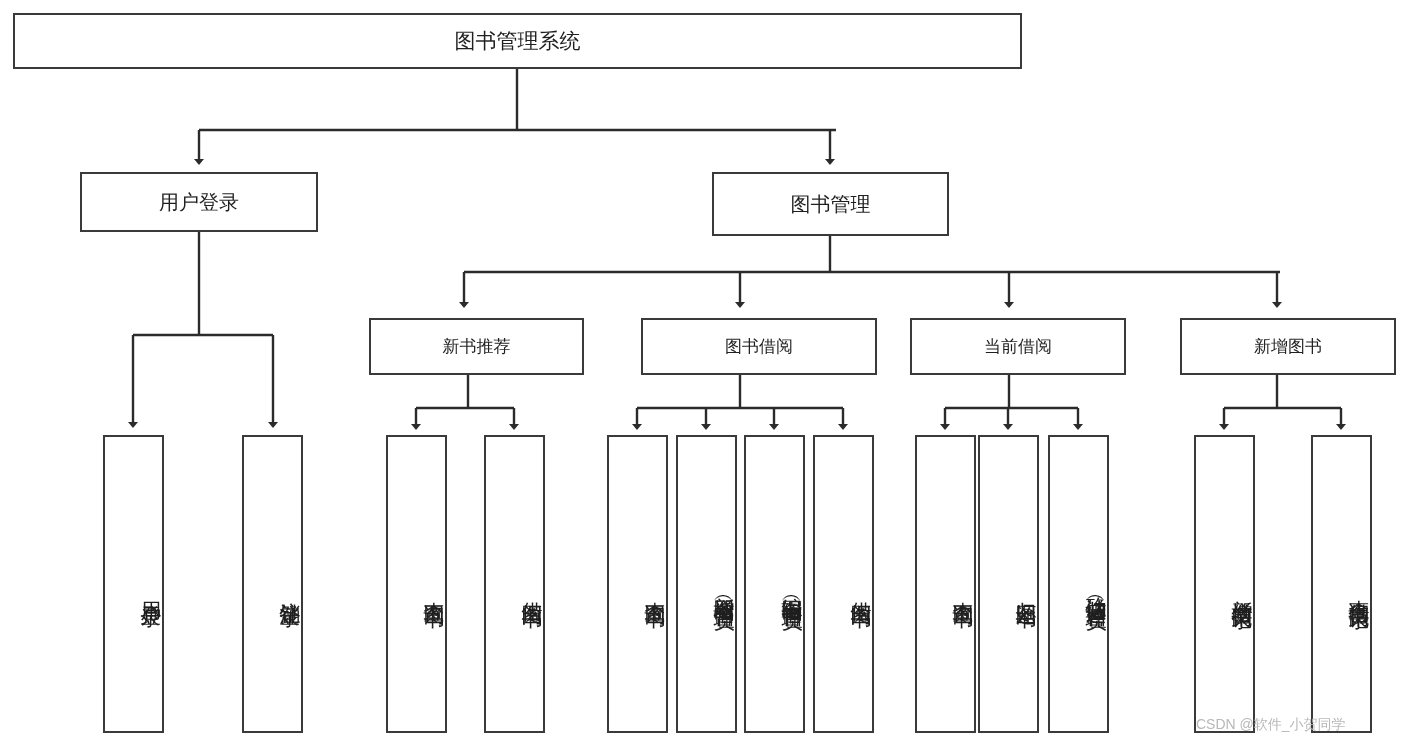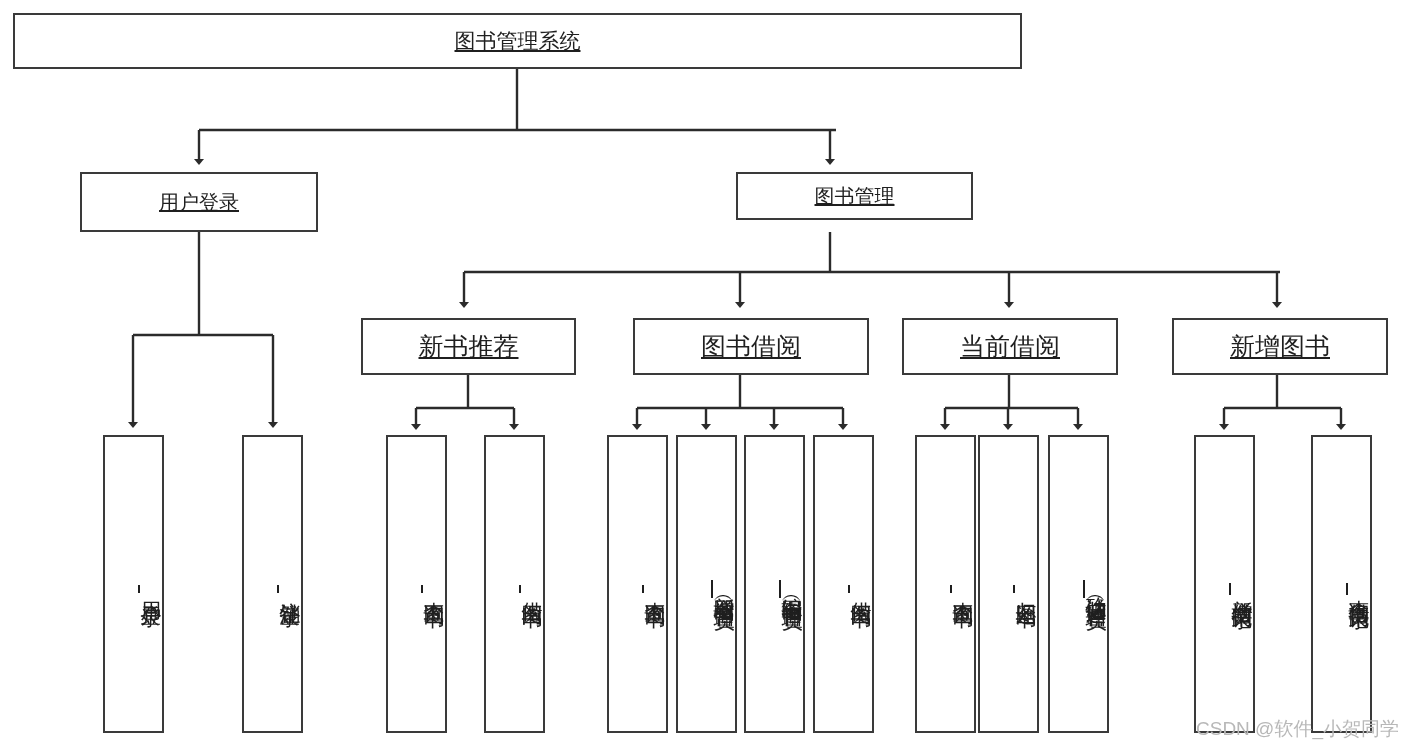--- a/index.html
+++ b/index.html
@@ -15,25 +15,24 @@
     box-sizing:border-box;
     background:#ffffff;
     border:2px solid #3a3a3a;
     color:#1f1f1f;
     display:flex;
     align-items:center;
     justify-content:center;
     text-align:center;
     line-height:1.15;
     z-index:3;
-    text-decoration:underline;
   }
   .node.root{font-size:21px;}
   .node.lvl1{font-size:20px;}
-  .node.lvl2{font-size:25px;}
+  .node.lvl2{font-size:17px;margin-left:8px;}
 
   
   .node.leaf{
     font-size:21px;
     writing-mode:vertical-rl;
     text-orientation:upright;
     align-items:flex-start;
     justify-content:center;
     padding-top:10px;
     letter-spacing:2px;
@@ -41,21 +40,21 @@
   }
   .leaf-label{
     writing-mode:vertical-rl;
     text-orientation:upright;
     letter-spacing:2px;
     line-height:1;
   }
 
   .watermark{
     position:absolute;
-    font-size:19px;
+    font-size:14px;
     color:#b8b8b8;
     white-space:nowrap;
     z-index:6;
     font-family:"Liberation Sans","DejaVu Sans",sans-serif;
   }
   svg.edges{position:absolute;left:0;top:0;width:1405px;height:747px;z-index:1;pointer-events:none;}
 </style>
 </head>
 <body>
 
@@ -112,21 +111,21 @@
   </svg>
 
   <div class="node root" style="left:13px;top:13px;width:1009px;height:56px;">
     <span>图书管理系统</span>
   </div>
 
   <div class="node lvl1" style="left:80px;top:172px;width:238px;height:60px;">
     <span>用户登录</span>
   </div>
 
-  <div class="node lvl1" style="left:736px;top:172px;width:237px;height:48px;">
+  <div class="node lvl1" style="left:712px;top:172px;width:237px;height:64px;">
     <span>图书管理</span>
   </div>
 
   <div class="node lvl2" style="left:361px;top:318px;width:215px;height:57px;">
     <span>新书推荐</span>
   </div>
 
   <div class="node lvl2" style="left:633px;top:318px;width:236px;height:57px;">
     <span>图书借阅</span>
   </div>

